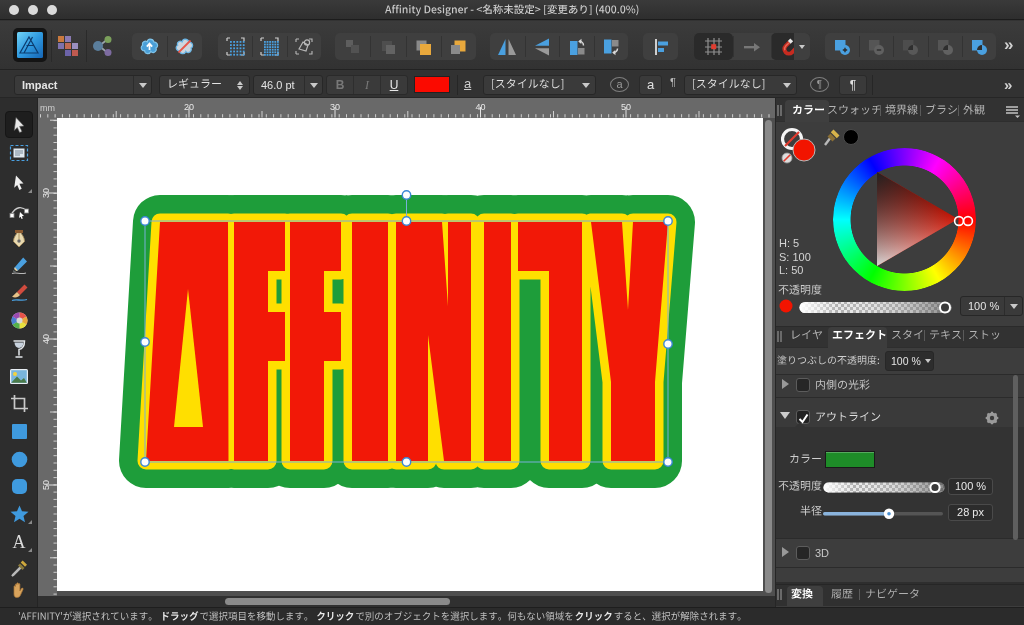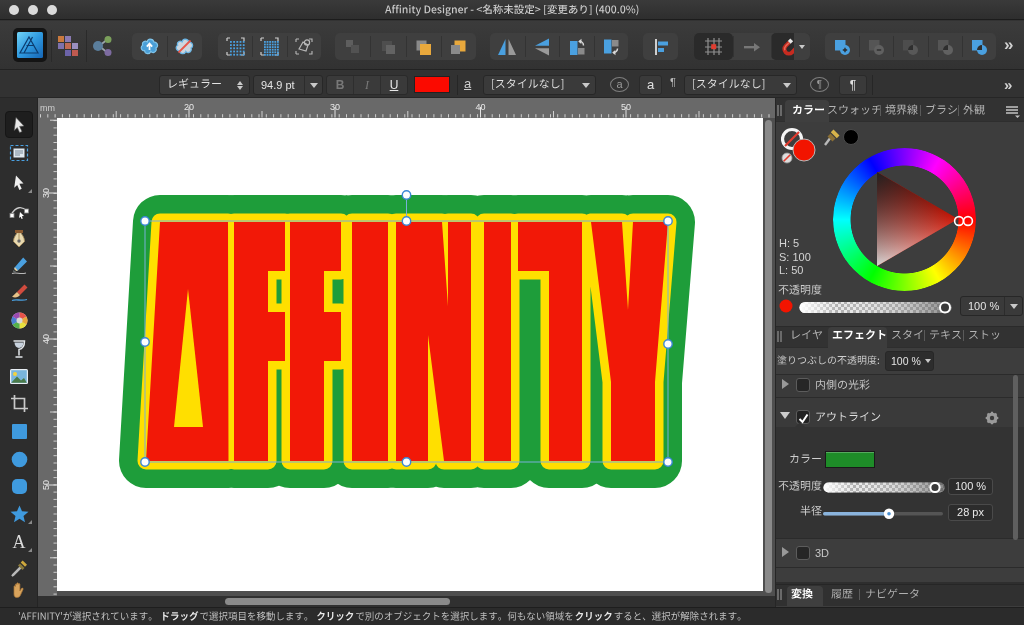--- a/index.html
+++ b/index.html
@@ -307,33 +307,39 @@
             <rect x="3" y="3" width="10.5" height="10.5" fill="#4aa0e0"></rect>
             <circle cx="13" cy="13" r="5" fill="#4aa0e0"></circle>
             <path d="M13,13 L13,8 A5,5 0 0 0 8,13 Z" fill="#2e2e2e"></path>
           </svg>
         </div>
         <div style="position:absolute;left:136.8px;top:3px;width:1px;height:21px;background:#333"></div>
       </div>
 <div class="abs" style="left:1004px;top:14px;color:#d2d2d2;font-size:17px;font-weight:bold">»</div>
 </div>
 <div class="abs" id="ctxbar">
+<div class="dd" style="left:14px;width:138px">
+        <span class="lbl" style="font-weight:bold">Impact</span>
+        <span class="arr">
+          <span class="tri-d"></span>
+        </span>
+      </div>
 <div class="dd" style="left:159px;width:91px">
         <span class="lbl">
           <svg width="56" height="14" viewBox="0 0 56 14" style="display:block">
             <path d="M2.4 9.3Q2.5 9.2 2.5 9.1Q2.5 9 2.5 8.8Q2.5 8.6 2.5 8.2Q2.5 7.7 2.5 7.1Q2.5 6.5 2.5 5.8Q2.5 5.1 2.5 4.4Q2.5 3.8 2.5 3.3Q2.5 2.8 2.5 2.5Q2.5 2.4 2.5 2.2Q2.5 2 2.5 1.8Q2.5 1.6 2.5 1.5H3.5Q3.5 1.7 3.5 2Q3.5 2.3 3.5 2.5Q3.5 2.7 3.5 3.1Q3.5 3.6 3.5 4.1Q3.5 4.6 3.5 5.2Q3.5 5.8 3.5 6.4Q3.5 6.9 3.5 7.4Q3.5 7.9 3.5 8.3Q3.5 8.6 3.5 8.7Q4.3 8.5 5.1 8.2Q5.9 7.8 6.7 7.3Q7.6 6.8 8.3 6.2Q9 5.7 9.5 5L10 5.8Q8.9 7.1 7.3 8.1Q5.6 9.1 3.5 9.7Q3.5 9.7 3.3 9.8Q3.2 9.8 3.1 9.9Z M19.3 0.7Q19.4 0.9 19.6 1.2Q19.7 1.5 19.9 1.8Q20 2 20.2 2.3L19.6 2.5Q19.4 2.2 19.2 1.7Q18.9 1.3 18.7 1ZM20.5 0.3Q20.6 0.5 20.8 0.8Q21 1.1 21.1 1.3Q21.3 1.6 21.4 1.8L20.8 2.1Q20.6 1.7 20.4 1.3Q20.1 0.9 19.9 0.6ZM15.1 2.1Q15.1 1.9 15 1.7Q15 1.5 14.9 1.3L15.9 1.2Q15.9 1.3 15.9 1.5Q16 1.8 16 1.9Q16 2 16.1 2.4Q16.2 2.8 16.3 3.5Q16.4 4.1 16.5 4.8Q16.7 5.5 16.8 6.2Q17 6.9 17.1 7.5Q17.2 8.1 17.3 8.6Q17.4 9 17.4 9.2Q17.5 9.4 17.6 9.7Q17.6 9.9 17.7 10.2L16.7 10.4Q16.6 10.1 16.6 9.8Q16.6 9.6 16.5 9.3Q16.5 9.2 16.4 8.8Q16.3 8.3 16.2 7.7Q16.1 7.1 16 6.4Q15.8 5.7 15.7 5Q15.5 4.3 15.4 3.7Q15.3 3.1 15.2 2.6Q15.1 2.2 15.1 2.1ZM12 3.7Q12.2 3.7 12.4 3.6Q12.7 3.6 12.9 3.6Q13.2 3.6 13.6 3.5Q14.1 3.5 14.6 3.4Q15.2 3.3 15.8 3.2Q16.4 3.1 17 3Q17.6 2.9 18 2.8Q18.5 2.7 18.8 2.7Q19 2.6 19.2 2.6Q19.4 2.5 19.5 2.5L19.7 3.4Q19.6 3.4 19.4 3.5Q19.2 3.5 18.9 3.5Q18.7 3.6 18.2 3.7Q17.7 3.7 17.1 3.8Q16.6 3.9 15.9 4Q15.3 4.1 14.8 4.2Q14.2 4.3 13.8 4.4Q13.3 4.4 13.1 4.5Q12.9 4.5 12.6 4.6Q12.4 4.6 12.2 4.7ZM12 6.9Q12.2 6.8 12.4 6.8Q12.7 6.8 12.9 6.8Q13.2 6.7 13.7 6.6Q14.2 6.6 14.9 6.5Q15.5 6.4 16.2 6.3Q16.9 6.1 17.5 6Q18.1 5.9 18.7 5.8Q19.2 5.7 19.5 5.7Q19.8 5.6 20.1 5.6Q20.3 5.5 20.5 5.5L20.7 6.4Q20.5 6.4 20.3 6.4Q20 6.5 19.7 6.5Q19.3 6.6 18.8 6.7Q18.2 6.8 17.6 6.9Q17 7 16.3 7.1Q15.6 7.2 15 7.3Q14.4 7.4 13.9 7.5Q13.4 7.6 13.1 7.6Q12.8 7.7 12.6 7.7Q12.3 7.8 12.2 7.8Z M30.1 4.4Q30.1 4.5 30.1 4.6Q30 4.7 30 4.8Q30 5 29.9 5.5Q29.9 5.9 29.8 6.4Q29.7 6.9 29.7 7.4Q29.6 8 29.5 8.4Q29.5 8.8 29.4 9H28.5Q28.5 8.8 28.6 8.5Q28.6 8.1 28.7 7.6Q28.8 7.1 28.9 6.6Q28.9 6.1 29 5.7Q29 5.2 29 5Q28.8 5 28.5 5Q28.1 5 27.6 5Q27.2 5 26.7 5Q26.3 5 26 5Q25.6 5 25.6 5Q25.3 5 25.1 5Q24.9 5 24.7 5.1V4.1Q24.8 4.2 25 4.2Q25.1 4.2 25.3 4.2Q25.4 4.2 25.5 4.2Q25.7 4.2 26 4.2Q26.3 4.2 26.7 4.2Q27.1 4.2 27.6 4.2Q28 4.2 28.4 4.2Q28.7 4.2 28.9 4.2Q29 4.2 29.1 4.2Q29.2 4.2 29.3 4.2Q29.4 4.1 29.4 4.1ZM23.6 8.7Q23.8 8.7 24.1 8.7Q24.3 8.7 24.5 8.7Q24.7 8.7 25.2 8.7Q25.6 8.7 26.2 8.7Q26.9 8.7 27.6 8.7Q28.2 8.7 28.9 8.7Q29.5 8.7 30 8.7Q30.4 8.7 30.5 8.7Q30.7 8.7 31 8.7Q31.2 8.7 31.4 8.7V9.6Q31.3 9.6 31.2 9.6Q31 9.6 30.9 9.6Q30.7 9.6 30.6 9.6Q30.4 9.6 30 9.6Q29.5 9.6 28.9 9.6Q28.2 9.6 27.5 9.6Q26.8 9.6 26.2 9.6Q25.6 9.6 25.1 9.6Q24.7 9.6 24.5 9.6Q24.3 9.6 24.1 9.6Q23.9 9.6 23.6 9.6Z M35.5 1.5Q35.8 1.5 36 1.5Q36.3 1.5 36.5 1.5Q36.7 1.5 37.1 1.5Q37.6 1.5 38.1 1.5Q38.7 1.5 39.2 1.5Q39.8 1.5 40.2 1.5Q40.7 1.5 40.9 1.5Q41.1 1.5 41.4 1.5Q41.7 1.5 41.9 1.5V2.4Q41.7 2.4 41.4 2.4Q41.1 2.4 40.8 2.4Q40.7 2.4 40.2 2.4Q39.8 2.4 39.2 2.4Q38.7 2.4 38.1 2.4Q37.6 2.4 37.1 2.4Q36.7 2.4 36.5 2.4Q36.3 2.4 36 2.4Q35.8 2.4 35.5 2.4ZM42.7 4.4Q42.6 4.5 42.6 4.6Q42.5 4.6 42.5 4.7Q42.3 5.5 41.9 6.3Q41.5 7.2 40.9 7.8Q40 8.8 39 9.3Q38 9.8 37 10.1L36.3 9.4Q37.5 9.1 38.5 8.6Q39.5 8.1 40.2 7.3Q40.7 6.8 41 6.2Q41.3 5.5 41.5 4.9Q41.4 4.9 41 4.9Q40.7 4.9 40.2 4.9Q39.7 4.9 39.2 4.9Q38.6 4.9 38 4.9Q37.5 4.9 37 4.9Q36.5 4.9 36.1 4.9Q35.8 4.9 35.6 4.9Q35.4 4.9 35.1 4.9Q34.9 4.9 34.6 4.9V4Q34.9 4 35.1 4.1Q35.4 4.1 35.6 4.1Q35.8 4.1 36.1 4.1Q36.4 4.1 36.9 4.1Q37.4 4.1 38 4.1Q38.5 4.1 39.1 4.1Q39.6 4.1 40.1 4.1Q40.6 4.1 41 4.1Q41.3 4.1 41.4 4.1Q41.6 4.1 41.8 4.1Q41.9 4 42 4Z M45.1 4.9Q45.3 4.9 45.5 4.9Q45.8 5 46.1 5Q46.4 5 46.7 5Q46.8 5 47.2 5Q47.6 5 48.1 5Q48.6 5 49.1 5Q49.7 5 50.2 5Q50.8 5 51.3 5Q51.8 5 52.1 5Q52.5 5 52.7 5Q53.1 5 53.4 5Q53.7 4.9 53.9 4.9V6Q53.7 6 53.4 6Q53.1 5.9 52.7 5.9Q52.5 5.9 52.1 5.9Q51.8 5.9 51.3 5.9Q50.8 5.9 50.2 5.9Q49.7 5.9 49.1 5.9Q48.6 5.9 48.1 5.9Q47.6 5.9 47.2 5.9Q46.8 5.9 46.7 5.9Q46.2 5.9 45.8 6Q45.4 6 45.1 6Z" fill="#e4e4e4"></path>
           </svg>
         </span>
         <span class="arr" style="border-left:none;flex-direction:column;gap:1px">
           <span style="width:0;height:0;border-left:3.5px solid transparent;border-right:3.5px solid transparent;border-bottom:4px solid #c9c9c9"></span>
           <span class="tri-d" style="border-left-width:3.5px;border-right-width:3.5px;border-top-width:4px"></span>
         </span>
       </div>
 <div class="dd" style="left:253px;width:70px">
-        <span class="lbl">94.9 pt</span>
+        <span class="lbl">46.0 pt</span>
         <span class="arr">
           <span class="tri-d"></span>
         </span>
       </div>
 <div class="abs" style="left:326px;top:4px;width:82px;height:20px;background:#3a3a3a;border:1px solid #2a2a2a;border-radius:3px;display:flex">
         <div style="flex:1;display:flex;align-items:center;justify-content:center;color:#787878;font-weight:bold;font-size:12px;border-right:1px solid #2e2e2e">B</div>
         <div style="flex:1;display:flex;align-items:center;justify-content:center;color:#787878;font-style:italic;font-size:12px;font-family:'Liberation Serif',serif;border-right:1px solid #2e2e2e">I</div>
         <div style="flex:1;display:flex;align-items:center;justify-content:center;color:#e8e8e8;font-size:12px;text-decoration:underline">U</div>
       </div>
 <div class="abs" style="left:414px;top:5px;width:36px;height:17px;background:#fb0a00;border:1px solid #222"></div>

